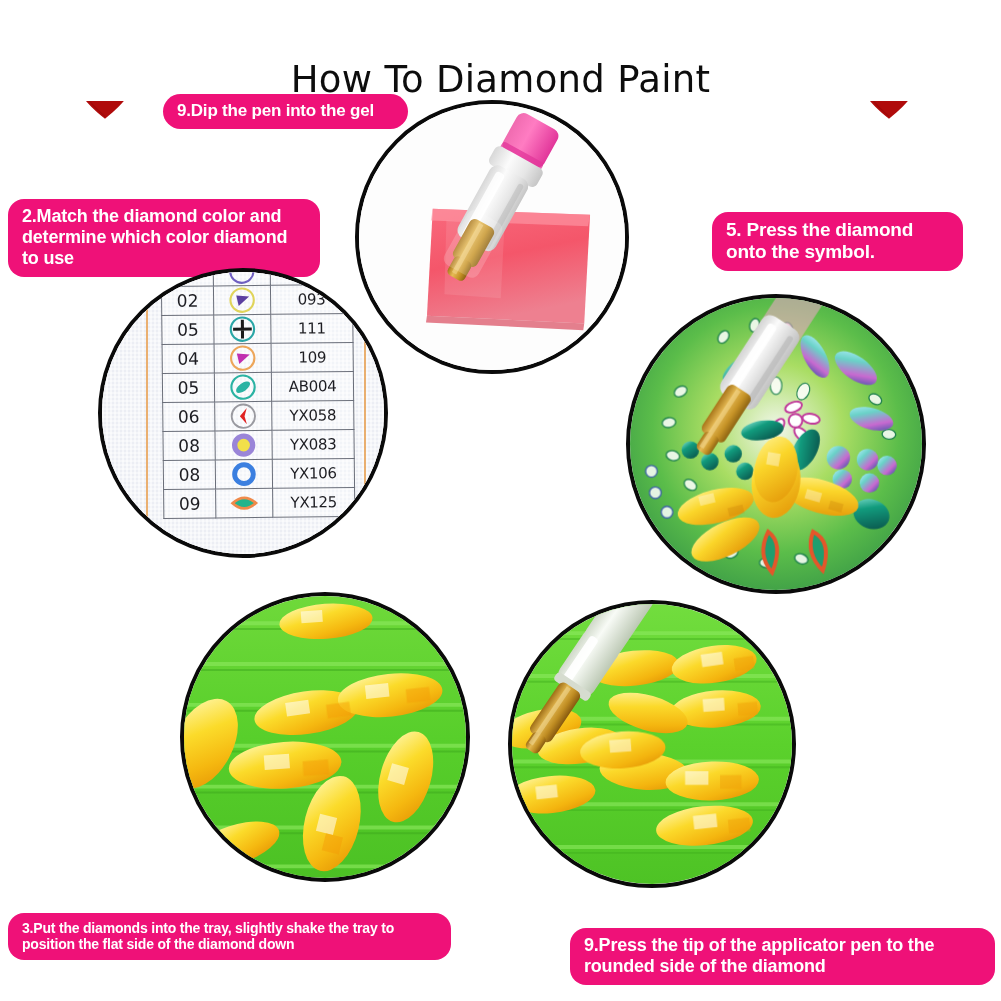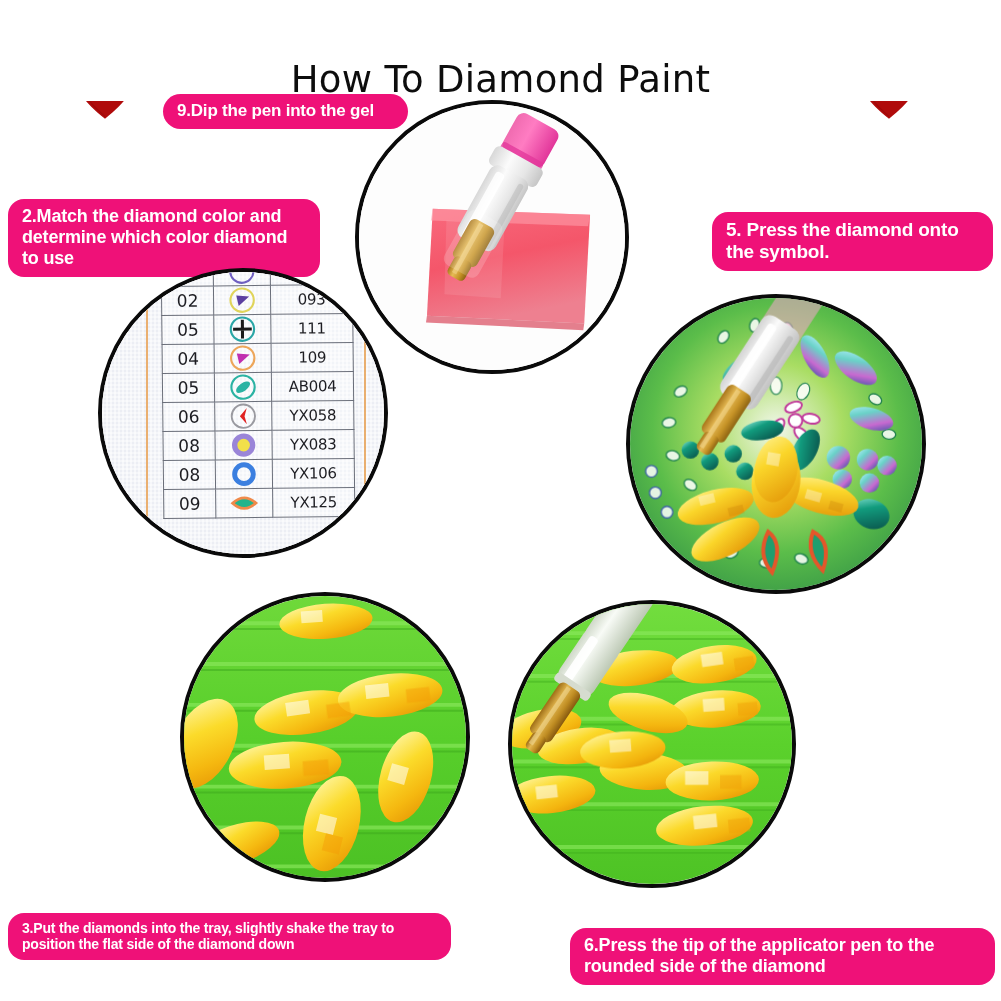--- a/index.html
+++ b/index.html
@@ -20,21 +20,21 @@
       font-family:"DejaVu Sans",sans-serif;background:#fff;}
   #page-title span{background:#fff;padding:0 16px;}
 
   
   .label{position:absolute;background:#ef1178;color:#ffffff;
       border-radius:16px;padding:7px 14px 8px 14px;font-weight:700;
       line-height:1.16;letter-spacing:-.2px;box-sizing:border-box;
       font-family:"Liberation Sans",sans-serif;}
   #label-1{left:163px;top:94px;width:245px;font-size:17px;border-radius:18px;}
   #label-2{left:8px;top:199px;width:312px;font-size:18px;}
-  #label-5{left:712px;top:212px;width:281px;font-size:19px;}
+  #label-5{left:712px;top:212px;width:251px;font-size:19px;}
   #label-3{left:8px;top:913px;width:443px;font-size:14px;}
   #label-4{left:570px;top:928px;width:425px;font-size:18px;}
 
   
   .circle{position:absolute;border-radius:50%;overflow:hidden;
       border:4px solid #0a0a0a;box-sizing:border-box;background:#fff;}
   #circle-1{left:355px;top:100px;width:274px;height:274px;}
   #circle-2{left:98px;top:268px;width:290px;height:290px;}
   #circle-5{left:626px;top:294px;width:300px;height:300px;}
   #circle-3{left:180px;top:592px;width:290px;height:290px;}
@@ -435,21 +435,21 @@
     </g>
     <g opacity=".45" fill="#f39a08">
       <rect x="146" y="112" width="24" height="14" transform="rotate(-8 146 112)"></rect>
       <rect x="228" y="96" width="24" height="14" transform="rotate(-6 228 96)"></rect>
       <rect x="122" y="170" width="26" height="15" transform="rotate(-4 122 170)"></rect>
       <rect x="146" y="244" width="18" height="18" transform="rotate(14 146 244)"></rect>
     </g>
   </svg>
 </div>
 
-<div class="label" id="label-4" data-interactable="false">6.Press the tip of the applicator pen to the rounded side of the diamond</div>
+<div class="label" id="label-4" data-interactable="false">9.Press the tip of the applicator pen to the rounded side of the diamond</div>
 
 <div class="circle" id="circle-4" data-interactable="false">
   <svg viewBox="0 0 288 288" preserveAspectRatio="xMidYMid slice" data-interactable="false">
     <defs>
       <linearGradient id="trayG4" x1="0" y1="0" x2="0" y2="1">
         <stop offset="0" stop-color="#72dd3e"></stop>
           <stop offset="0.5" stop-color="#5bd12c"></stop>
         <stop offset="1" stop-color="#4ec325"></stop>
       </linearGradient>
       <linearGradient id="gemY4" x1="0.1" y1="0" x2="0.8" y2="1">

